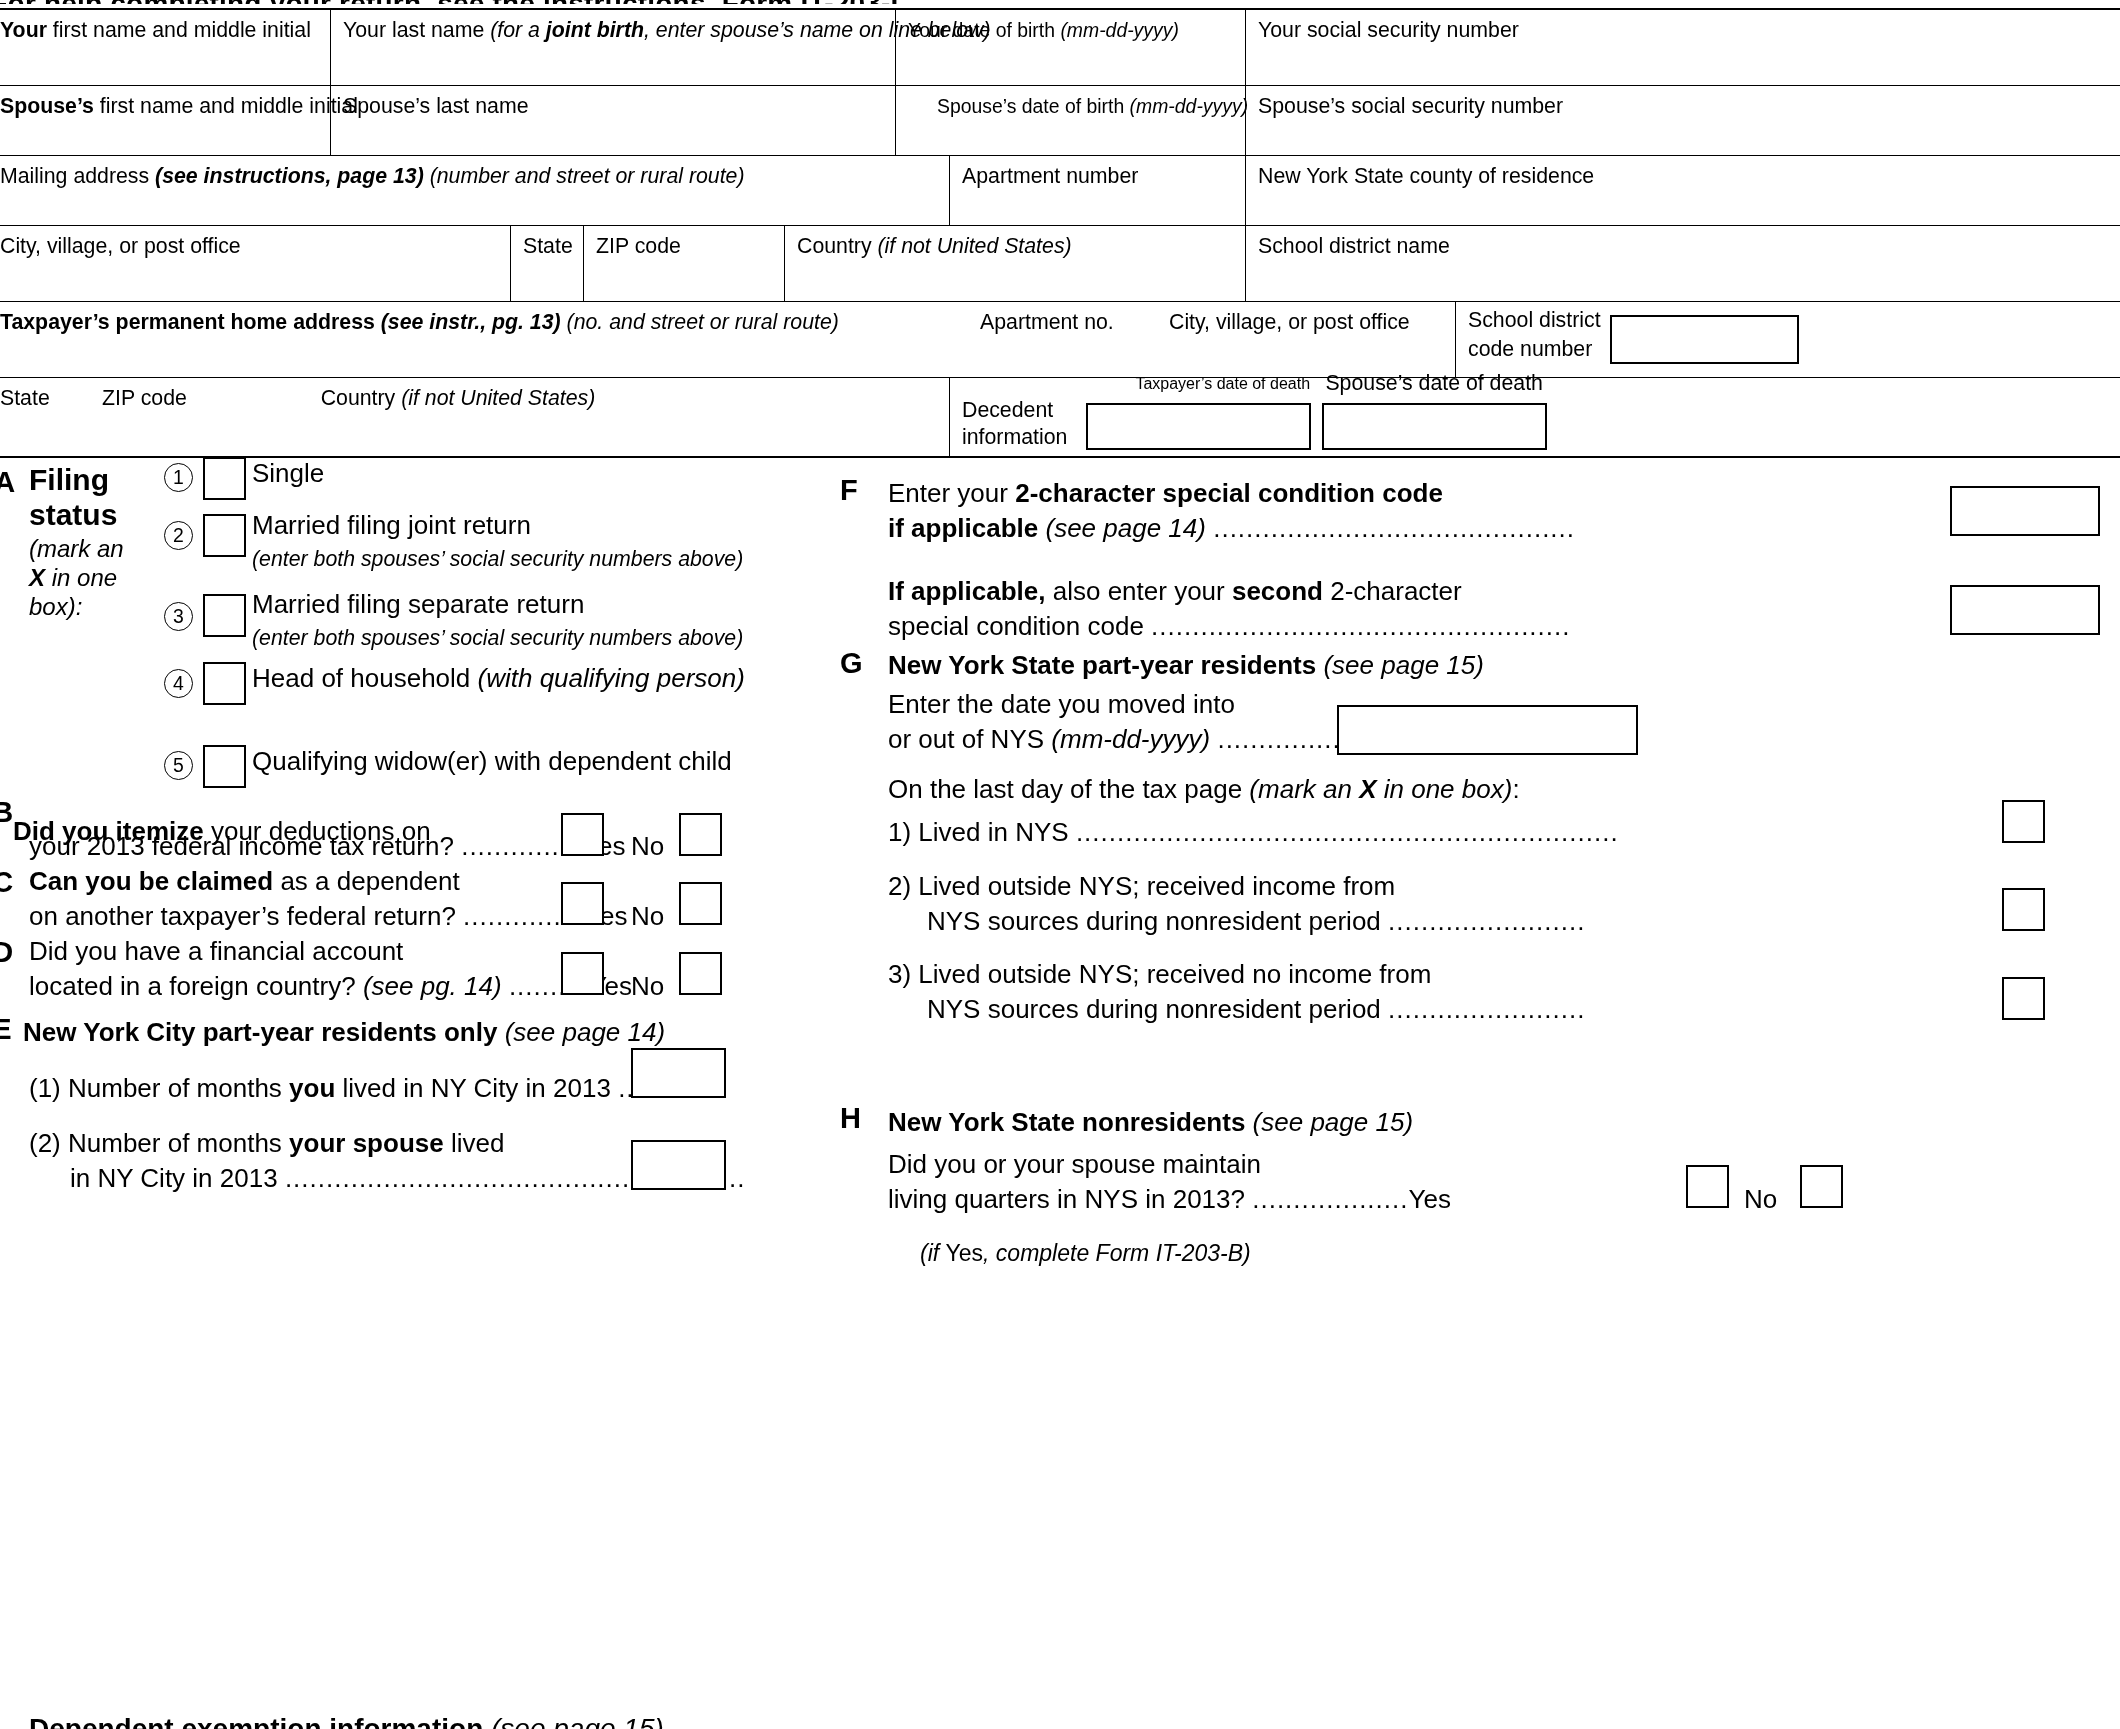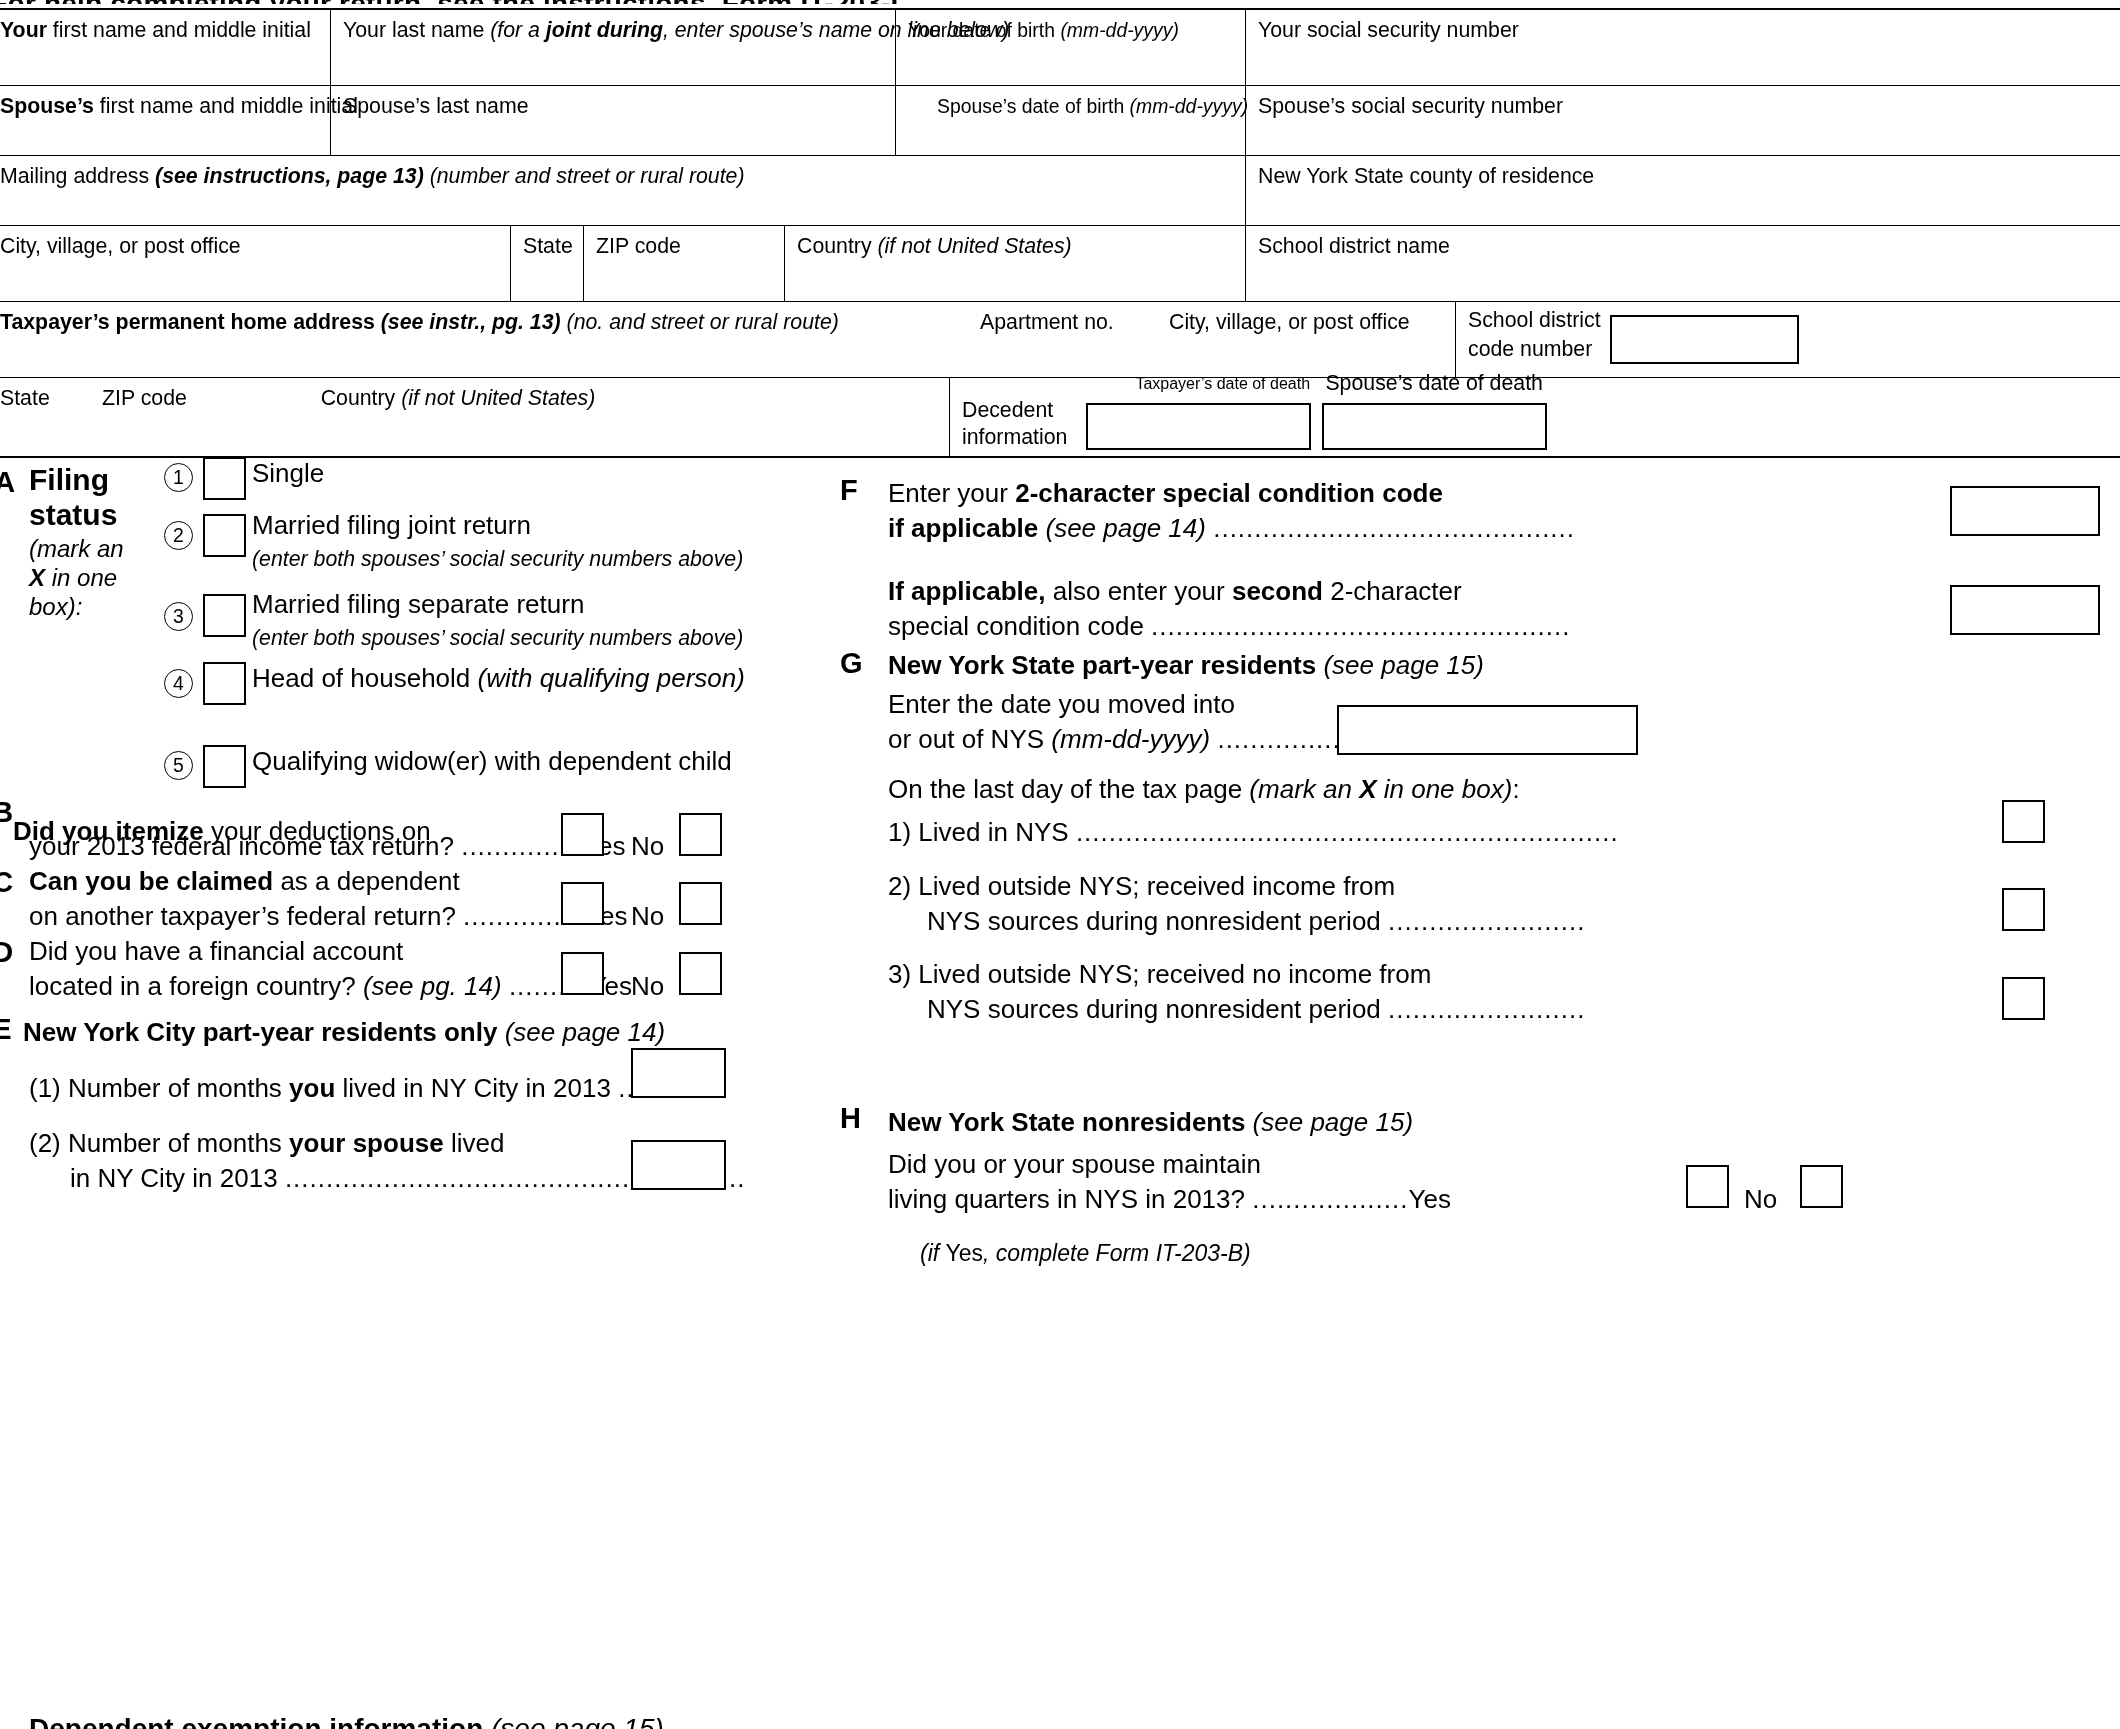--- a/index.html
+++ b/index.html
@@ -133,21 +133,21 @@
   <div class="clipped-heading">For help completing your return, see the instructions, Form IT-203-I.</div>
 
   <div class="idblock">
 
     <div class="idrow" style="height:76px;">
       <div class="cell nolb" style="left:0; width:342px;">
         <span class="lbl"><span class="b">Your</span><span> first name and middle initial</span></span>
       </div>
       <div class="cell" style="left:342px; width:566px;">
         <span class="lbl"><span>Your last name</span>
-        <span class="i">(for a </span><span class="bi">joint during</span><span class="i">, enter spouse’s name on line below)</span></span>
+        <span class="i">(for a </span><span class="bi">joint birth</span><span class="i">, enter spouse’s name on line below)</span></span>
       </div>
       <div class="cell" style="left:907px; width:349px;">
         <span class="lbl" style="font-size:19.4px;"><span>Your date of birth</span> <span class="i">(mm-dd-yyyy)</span></span>
       </div>
       <div class="cell" style="left:1257px; width:888px;">
         <span class="lbl">Your social security number</span>
       </div>
     </div>
 
     <div class="idrow" style="height:70px;">
@@ -161,20 +161,23 @@
         <span class="lbl" style="font-size:19.4px;margin-left:29px;"><span>Spouse’s date of birth</span> <span class="i">(mm-dd-yyyy)</span></span>
       </div>
       <div class="cell" style="left:1257px; width:888px;">
         <span class="lbl">Spouse’s social security number</span>
       </div>
     </div>
 
     <div class="idrow" style="height:70px;">
       <div class="cell nolb" style="left:0; width:961px;">
         <span class="lbl"><span>Mailing address</span> <span class="bi">(see instructions, page 13)</span> <span class="i">(number and street or rural route)</span></span>
+      </div>
+      <div class="cell" style="left:961px; width:296px;">
+        <span class="lbl">Apartment number</span>
       </div>
       <div class="cell" style="left:1257px; width:888px;">
         <span class="lbl">New York State county of residence</span>
       </div>
     </div>
 
     <div class="idrow" style="height:76px;">
       <div class="cell nolb" style="left:0; width:522px;">
         <span class="lbl">City, village, or post office</span>
       </div>

